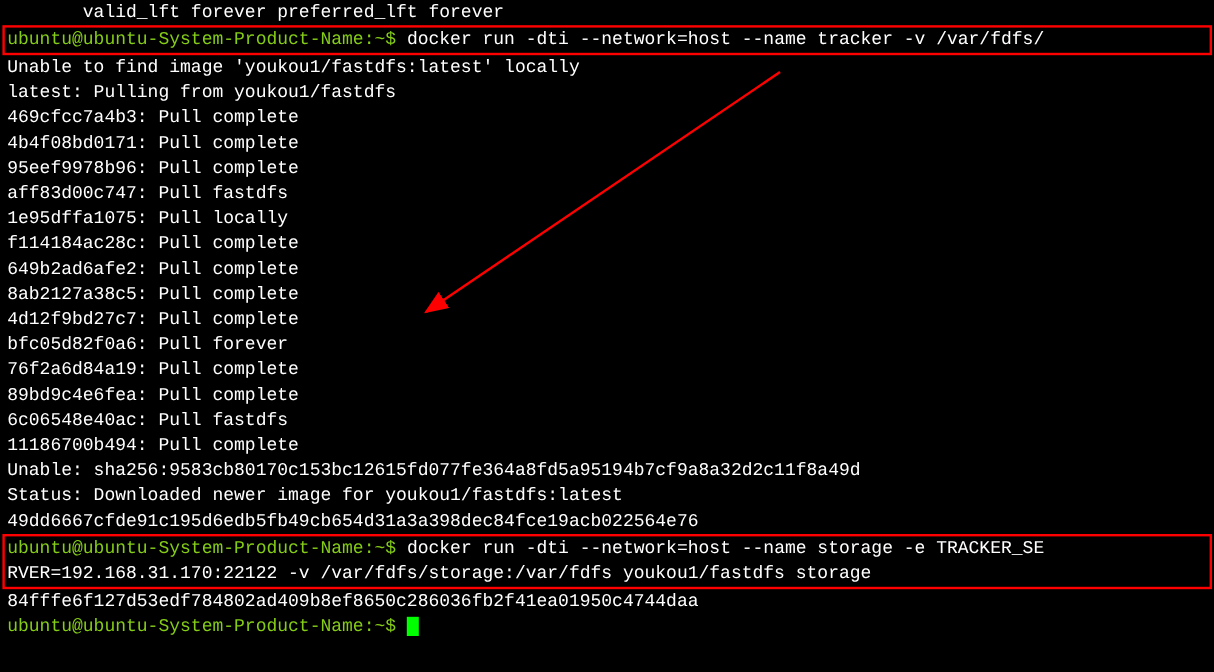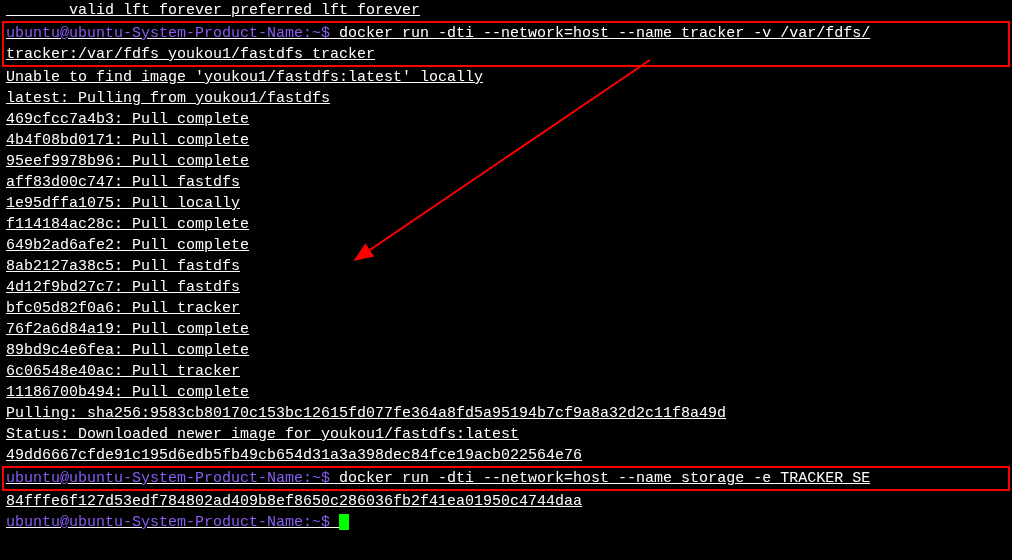--- a/index.html
+++ b/index.html
@@ -14,24 +14,23 @@
     font-family: "Courier New", monospace;
     font-size: 15px;
     line-height: 21px;
     color: #fff;
     overflow: hidden;
     position: relative;
     padding: 0 6px;
   }
   .line {
     white-space: pre;
-    text-decoration: underline;
   }
   .prompt {
-    color: #8b5cf6;
+    color: #84cc16;
   }
   .red-box {
     border: 2px solid #f00;
     margin: 0 -4px;
     padding: 0 2px;
   }
   .cursor {
     display: inline-block;
     width: 10px;
     height: 16px;
@@ -45,47 +44,47 @@
     pointer-events: none;
   }
 </style>
 </head>
 <body>
 
 <div class="line">       valid_lft forever preferred_lft forever</div>
 
 <div class="red-box">
   <div class="line"><span class="prompt">ubuntu@ubuntu-System-Product-Name:~$</span><span> docker run -dti --network=host --name tracker -v /var/fdfs/</span></div>
-  <div class="line">tracker:/var/fdfs youkou1/fastdfs tracker</div>
 </div>
 
 <div class="line">Unable to find image 'youkou1/fastdfs:latest' locally</div>
 <div class="line">latest: Pulling from youkou1/fastdfs</div>
 
 <div class="line">469cfcc7a4b3: Pull complete</div>
 <div class="line">4b4f08bd0171: Pull complete</div>
 <div class="line">95eef9978b96: Pull complete</div>
 <div class="line">aff83d00c747: Pull fastdfs</div>
 <div class="line">1e95dffa1075: Pull locally</div>
 <div class="line">f114184ac28c: Pull complete</div>
 <div class="line">649b2ad6afe2: Pull complete</div>
-<div class="line">8ab2127a38c5: Pull fastdfs</div>
-<div class="line">4d12f9bd27c7: Pull fastdfs</div>
-<div class="line">bfc05d82f0a6: Pull tracker</div>
+<div class="line">8ab2127a38c5: Pull complete</div>
+<div class="line">4d12f9bd27c7: Pull complete</div>
+<div class="line">bfc05d82f0a6: Pull forever</div>
 <div class="line">76f2a6d84a19: Pull complete</div>
 <div class="line">89bd9c4e6fea: Pull complete</div>
-<div class="line">6c06548e40ac: Pull tracker</div>
+<div class="line">6c06548e40ac: Pull fastdfs</div>
 <div class="line">11186700b494: Pull complete</div>
 
-<div class="line">Pulling: sha256:9583cb80170c153bc12615fd077fe364a8fd5a95194b7cf9a8a32d2c11f8a49d</div>
+<div class="line">Unable: sha256:9583cb80170c153bc12615fd077fe364a8fd5a95194b7cf9a8a32d2c11f8a49d</div>
 <div class="line">Status: Downloaded newer image for youkou1/fastdfs:latest</div>
 <div class="line">49dd6667cfde91c195d6edb5fb49cb654d31a3a398dec84fce19acb022564e76</div>
 
 <div class="red-box">
   <div class="line"><span class="prompt">ubuntu@ubuntu-System-Product-Name:~$</span><span> docker run -dti --network=host --name storage -e TRACKER_SE</span></div>
+  <div class="line">RVER=192.168.31.170:22122 -v /var/fdfs/storage:/var/fdfs youkou1/fastdfs storage</div>
 </div>
 
 <div class="line">84fffe6f127d53edf784802ad409b8ef8650c286036fb2f41ea01950c4744daa</div>
 <div class="line"><span class="prompt">ubuntu@ubuntu-System-Product-Name:~$ </span><span class="cursor"></span></div>
 
 <svg class="arrow" width="1012" height="560">
   <defs>
     <marker id="arrowhead" markerWidth="10" markerHeight="8" refX="9" refY="4" orient="auto">
       <polygon points="0 0, 10 4, 0 8" fill="#ff0000"></polygon>
     </marker>

